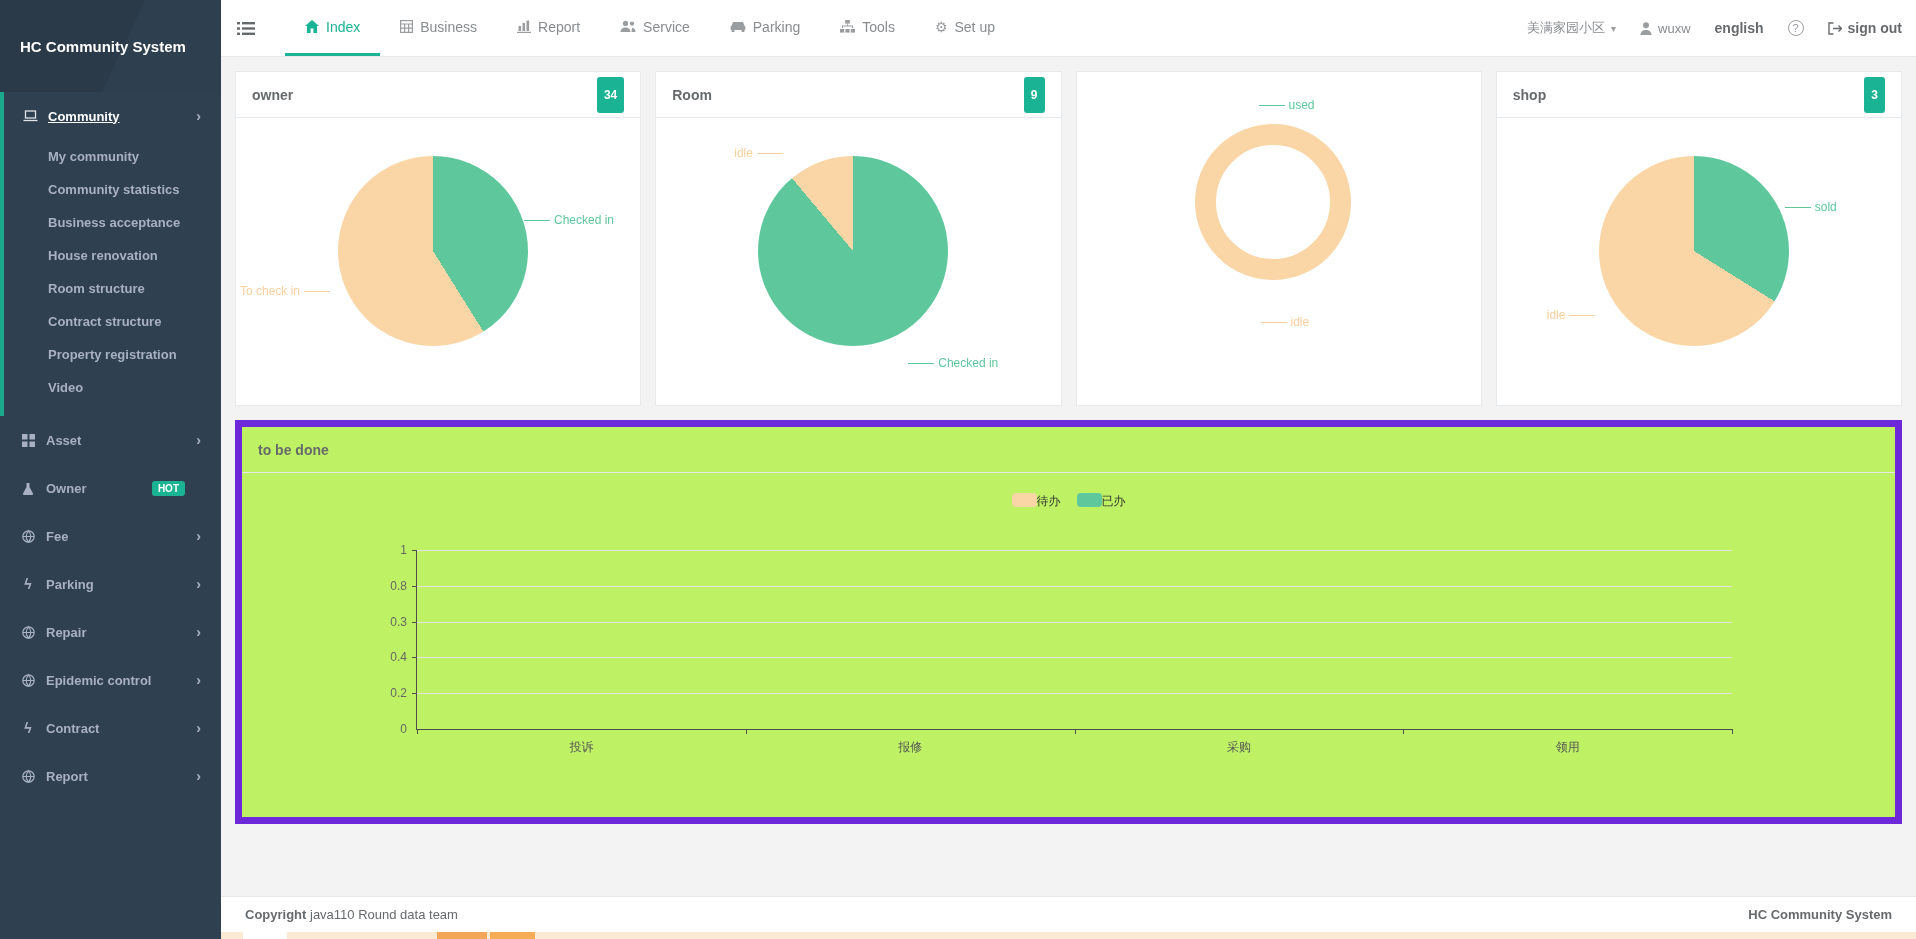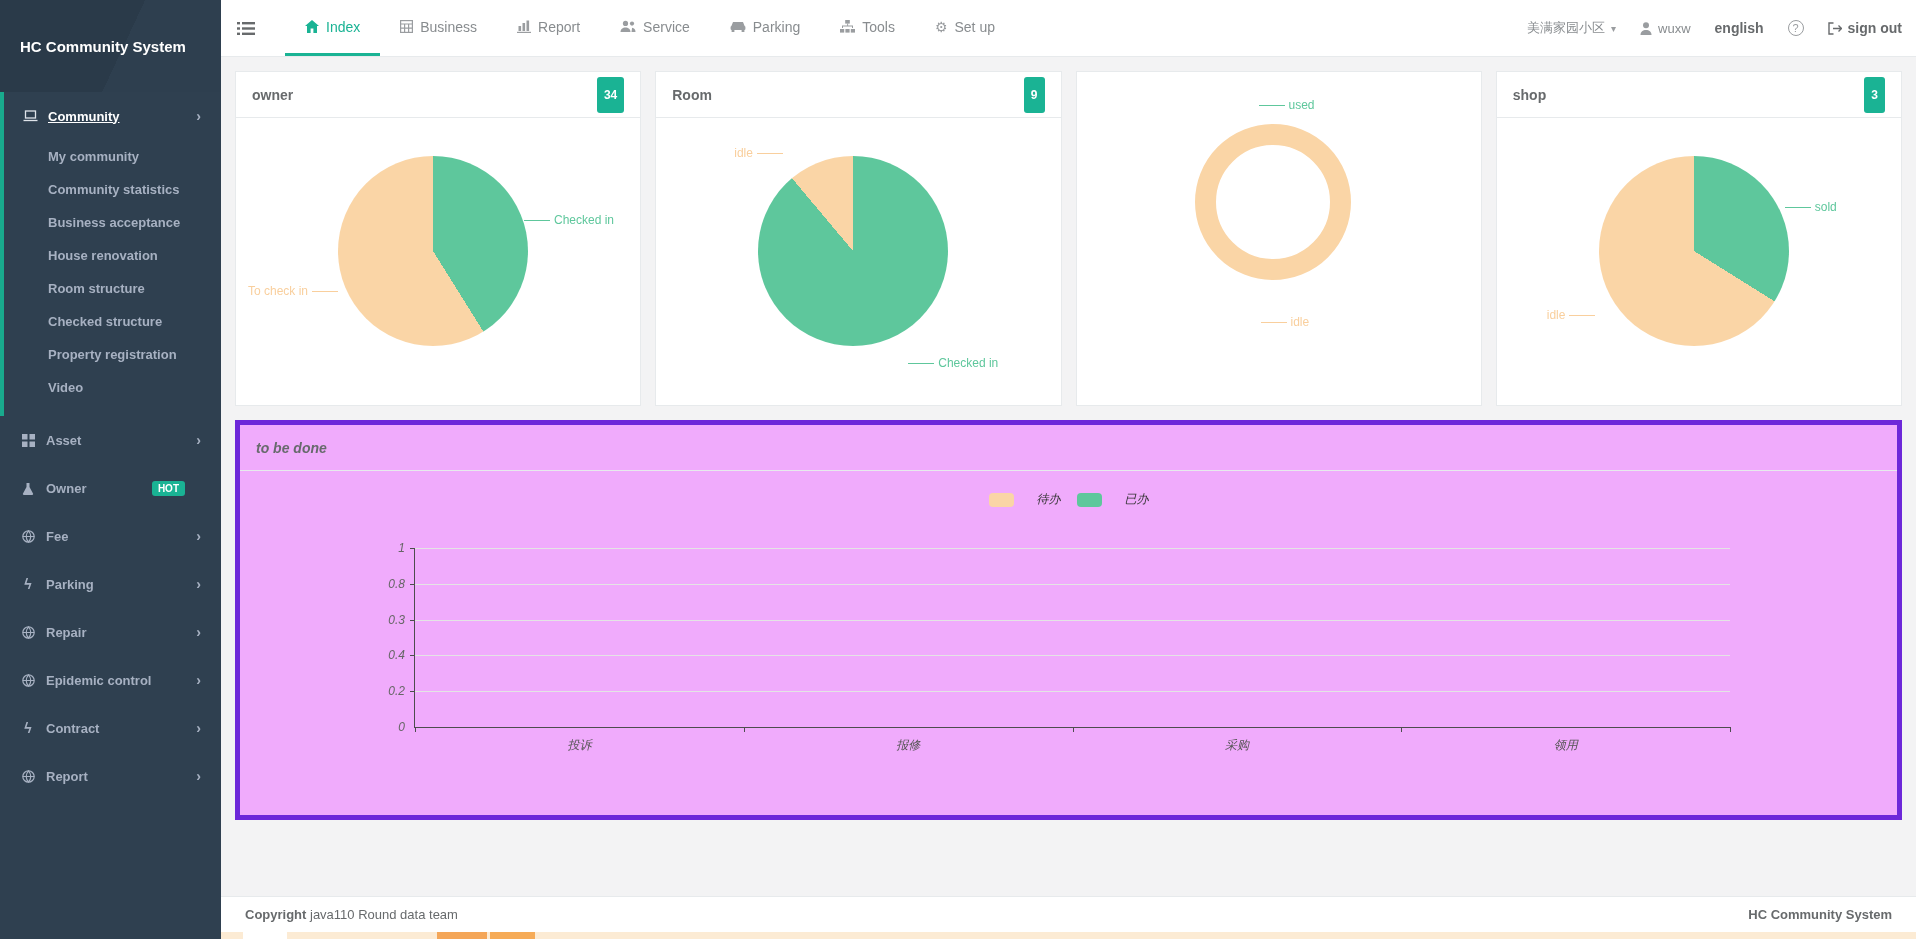--- a/index.html
+++ b/index.html
@@ -61,37 +61,37 @@
   .pie { position:absolute; width:190px; height:190px; border-radius:50%; left:102px; top:38px; }
   .donut { position:absolute; width:156px; height:156px; border-radius:50%;
     border:21px solid #FAD5A6; left:118px; top:52px; background:#fff; }
   .callout { position:absolute; font-size:12px; display:flex; align-items:center; gap:4px; white-space:nowrap; }
   .callout.green { color:#5EC79C; }
   .callout.orange { color:#F9CF9D; }
   .cline { display:inline-block; width:26px; height:1px; background:currentColor; }
 
   
   .c-owner .lbl-green { left:288px; top:95px; }
-  .c-owner .lbl-orange { left:12px; top:166px; }
+  .c-owner .lbl-orange { left:4px; top:166px; }
   .c-room  .lbl-orange { left:78px; top:28px; }
   .c-room  .lbl-green { left:252px; top:238px; }
   .c-park  .lbl-green { left:182px; top:26px; }
   .c-park  .lbl-orange { left:184px; top:243px; }
   .c-shop  .lbl-green { left:288px; top:82px; }
   .c-shop  .lbl-orange { left:50px; top:190px; }
 
   
-  .panel { background:#f0abfc; border:5px solid #6d28d9; margin-top:14px;font-style:italic; }
+  .panel { background:#bef264; border:7px solid #6d28d9; margin-top:14px; }
   .panel-head { height:46px; display:flex; align-items:center; padding:0 16px;
     border-bottom:1px solid #e7eaec; }
   .panel-title { font-size:14px; font-weight:bold; color:#676a6c; }
   .panel-body { position:relative; height:344px; }
   .legend { position:absolute; top:20px; left:0; right:0; display:flex;
     justify-content:center; gap:16px; align-items:center; font-size:12px; color:#333; }
-  .legend .li { display:flex; align-items:center; gap:23px; }
+  .legend .li { display:flex; align-items:flex-start; gap:0; }
   .swatch { width:25px; height:14px; border-radius:4px; display:inline-block; }
 
   .plot { position:absolute; left:174px; top:77px; width:1316px; height:180px;
     border-left:1px solid #4d4d4d; border-bottom:1px solid #4d4d4d; }
   .gridline { position:absolute; left:0; right:0; height:1px; background:#e4e4e4; }
   .ytick { position:absolute; right:100%; margin-right:10px; transform:translateY(-50%);
     font-size:12px; color:#666; }
   .ytick-mark { position:absolute; right:100%; width:5px; height:1px; background:#4d4d4d; }
   .xtick-mark { position:absolute; top:100%; width:1px; height:5px; background:#4d4d4d; }
   .xcat { position:absolute; top:100%; margin-top:10px; font-size:12px; color:#555;
@@ -129,21 +129,21 @@
         </span>
         <span class="label">Community</span>
         <span class="chev">›</span>
       </div>
       <div class="submenu">
         <div class="sub-item">My community</div>
         <div class="sub-item">Community statistics</div>
         <div class="sub-item">Business acceptance</div>
         <div class="sub-item">House renovation</div>
         <div class="sub-item">Room structure</div>
-        <div class="sub-item">Checked structure</div>
+        <div class="sub-item">Contract structure</div>
         <div class="sub-item">Property registration</div>
         <div class="sub-item">Video</div>
       </div>
     </div>
 
     <div class="menu-item">
       <span class="mi-icon">
         <svg width="13" height="13" viewBox="0 0 13 13" fill="currentColor">
           <rect x="0" y="0" width="5.5" height="5.5"></rect>
             <rect x="7.5" y="0" width="5.5" height="5.5"></rect>

